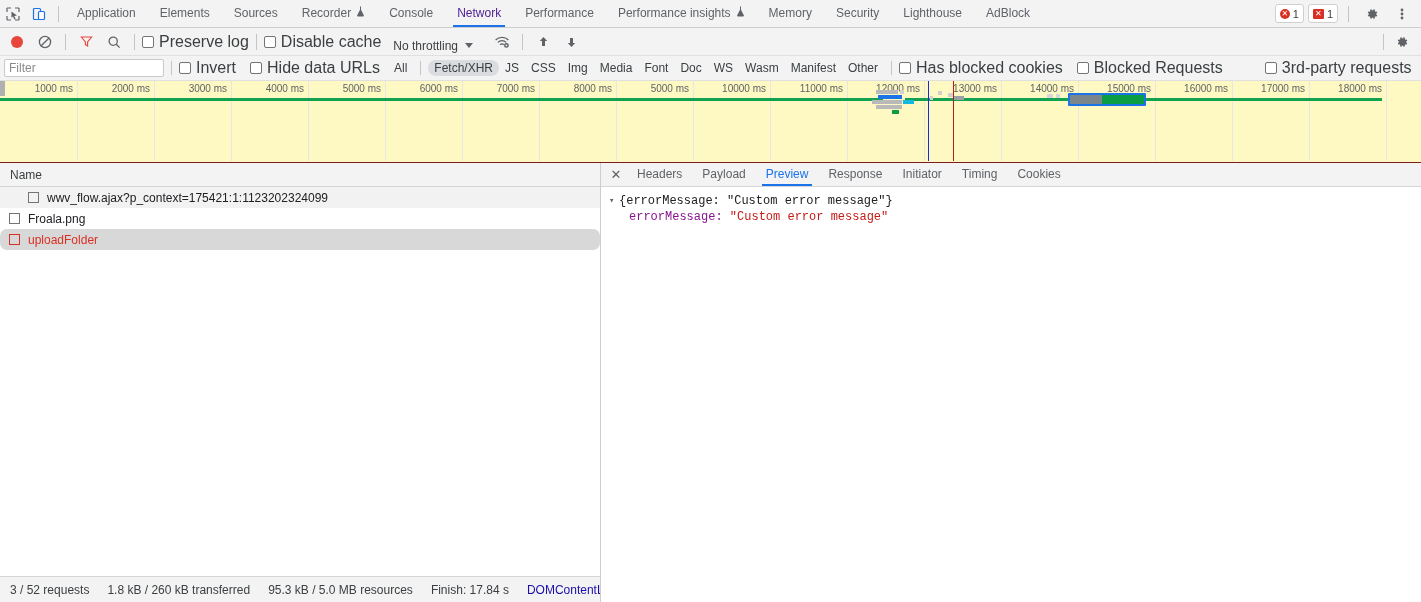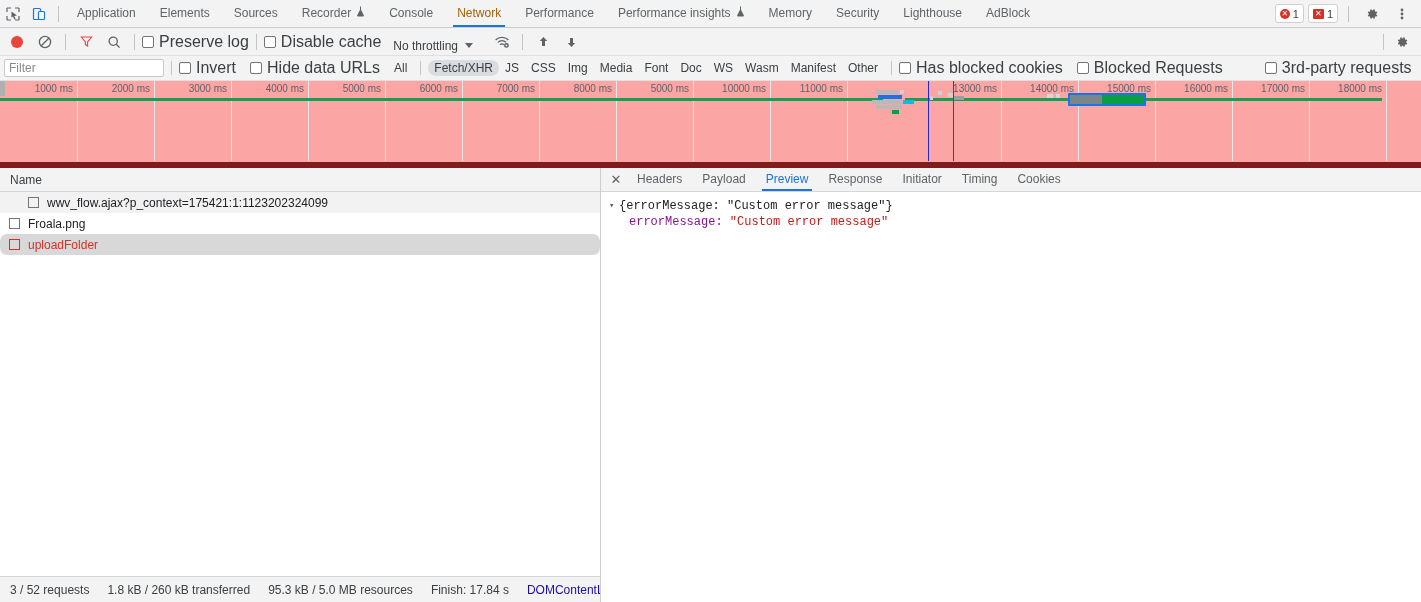--- a/index.html
+++ b/index.html
@@ -17,21 +17,21 @@
     height:27px;min-height:27px;display:flex;align-items:center;
     background:#f3f3f3;border-bottom:1px solid #cdcdcd;position:relative;
   }
   .tb-icon{width:26px;height:26px;display:flex;align-items:center;justify-content:center;cursor:pointer;}
   .tb-sep{width:1px;height:16px;background:#c4c4c4;margin:0 6px;}
   .tabs{display:flex;align-items:center;height:27px;}
   .tab{
     height:27px;line-height:27px;padding:0 12px;color:#5f6368;font-size:12px;
     white-space:nowrap;cursor:pointer;position:relative;display:flex;align-items:center;gap:5px;
   }
-  .tab.active{color:#a16207;}
+  .tab.active{color:#4c1d95;}
   .tab.active:after{
     content:"";position:absolute;left:8px;right:8px;bottom:0;height:2px;background:#1a73e8;
   }
   .strip-right{margin-left:auto;display:flex;align-items:center;padding-right:6px;gap:4px;}
   .badge{
     display:flex;align-items:center;gap:3px;border:1px solid #d0d0d0;border-radius:3px;
     background:#fff;height:17px;padding:0 4px;font-size:11px;color:#3c4043;cursor:pointer;
   }
   .badge .dot-err{
     width:10px;height:10px;border-radius:50%;background:#d93025;color:#fff;font-size:8px;
@@ -74,21 +74,21 @@
   }
   .filter-input::placeholder{color:#8a8a8a;}
   .fsep{width:1px;height:14px;background:#c4c4c4;margin:0 7px;}
   .ftype{
     padding:1px 6px;border-radius:8px;color:#3c4043;font-size:12px;cursor:pointer;white-space:nowrap;
   }
   .ftype.active{background:#dadce0;}
 
   
   .overview{
-    height:81px;min-height:81px;position:relative;background:#fca5a5;border-bottom:6px solid #7f1d1d;
+    height:81px;min-height:81px;position:relative;background:#fef9c3;border-bottom:1px solid #7f1d1d;
     overflow:hidden;
   }
   .ruler{position:absolute;left:0;top:0;right:0;height:80px;}
   .tick{position:absolute;top:0;height:80px;border-right:1px solid #e6e6e6;}
   .tick span{
     position:absolute;right:4px;top:2px;font-size:10px;color:#5f6368;white-space:nowrap;
     font-family:"Liberation Sans", sans-serif;
   }
   .ov-handle{position:absolute;left:0;top:0;width:5px;height:15px;background:#b0b0b0;}
   .greenline{position:absolute;height:3px;background:#12a150;top:17px;}
@@ -390,20 +390,23 @@
         </div>
       <div class="tick" style="left:616px;width:77px;">
           <span>5000 ms</span>
         </div>
       <div class="tick" style="left:693px;width:77px;">
           <span>10000 ms</span>
         </div>
       <div class="tick" style="left:770px;width:77px;">
           <span>11000 ms</span>
         </div>
+      <div class="tick" style="left:847px;width:77px;">
+          <span>12000 ms</span>
+        </div>
       <div class="tick" style="left:924px;width:77px;">
           <span>13000 ms</span>
         </div>
       <div class="tick" style="left:1001px;width:77px;">
           <span>14000 ms</span>
         </div>
       <div class="tick" style="left:1078px;width:77px;">
           <span>15000 ms</span>
         </div>
       <div class="tick" style="left:1155px;width:77px;">

